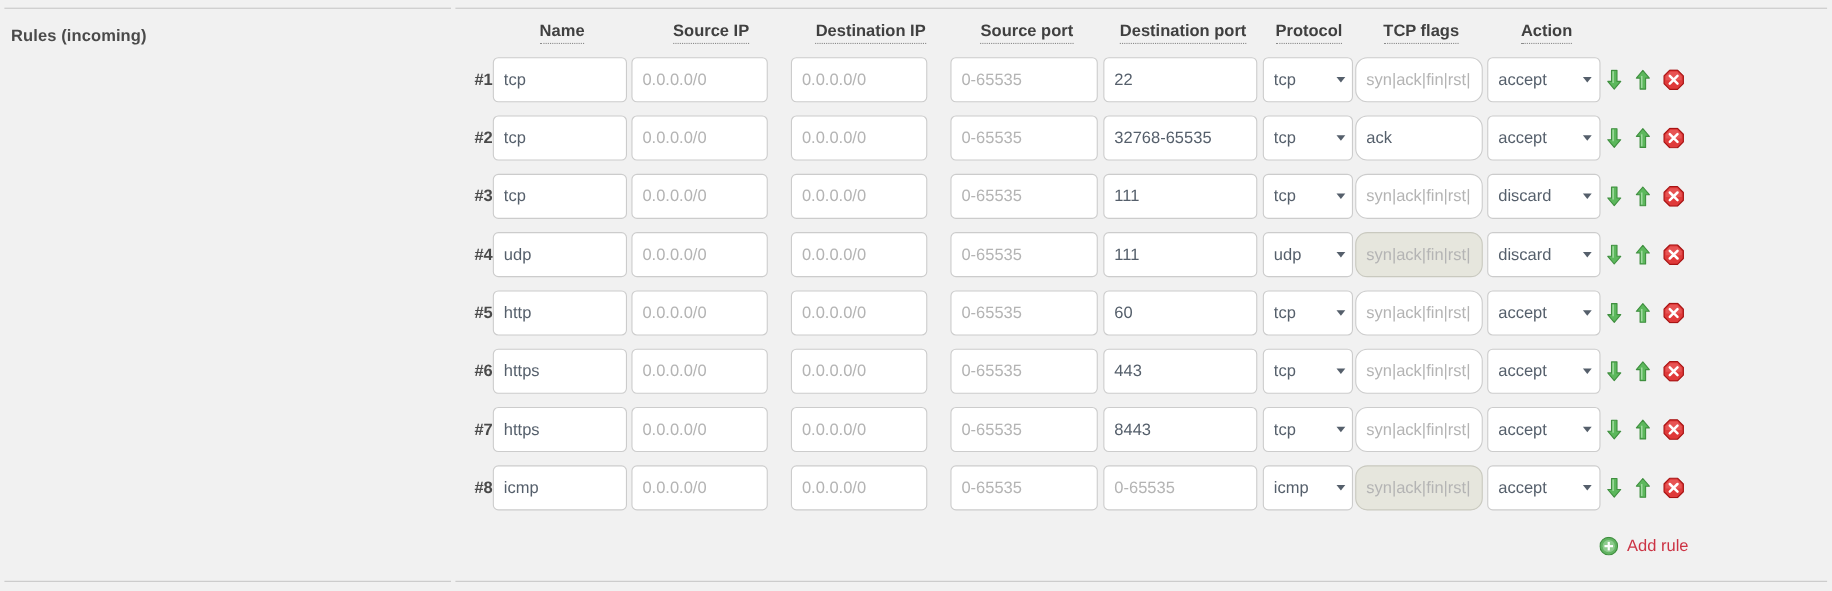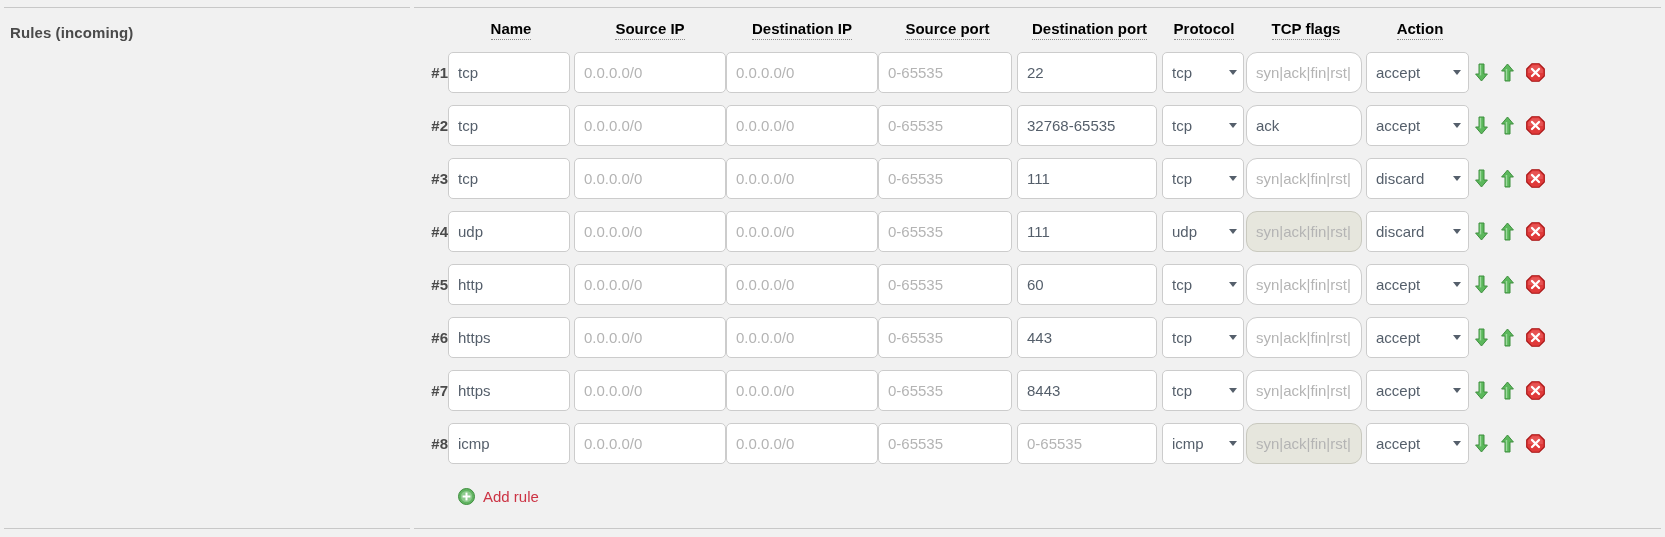--- a/index.html
+++ b/index.html
@@ -68,21 +68,21 @@
 
   table.rules {
     border-collapse: separate;
     border-spacing: 0;
   }
 
   table.rules th {
     padding: 0 0 8px 0;
     font-size: 15px;
     font-weight: bold;
-    color: #000000;
+    color: #404040;
     text-align: center;
     vertical-align: bottom;
     white-space: nowrap;
   }
   table.rules th .hdr {
     display: inline-block;
     border-bottom: 1px dotted #8a8a8a;
     padding-bottom: 2px;
   }
   th.col-idx { width: 38px; }
@@ -127,21 +127,21 @@
     overflow: hidden;
   }
   .fld.placeholder { color: #b4b4b4; }
   .fld.disabled {
     background: #e6e6dd;
     border-color: #c9c9bf;
     color: #b4b4b4;
   }
 
   .w-name   { width: 122px; }
-  .w-ip     { width: 152px; text-align: center; }
+  .w-ip     { width: 124px; text-align: center; }
   .w-port   { width: 134px; }
   .w-dport  { width: 140px; }
   .w-flags  { width: 116px; border-radius: 11px; }
 
   .sel {
     box-sizing: border-box;
     height: 41px;
     border: 1px solid #cccccc;
     border-radius: 5px;
     background: #ffffff;
@@ -176,20 +176,21 @@
     justify-content: center;
     line-height: 0;
   }
 
   .addrow td { height: 40px; padding-top: 4px; }
   .add-wrap {
     display: flex;
     align-items: center;
     gap: 8px;
     padding-left: 10px;
+    justify-content: flex-end;
   }
   .add-label {
     color: #cc3344;
     font-size: 15px;
     cursor: pointer;
   }
 </style>
 </head>
 <body>
 

